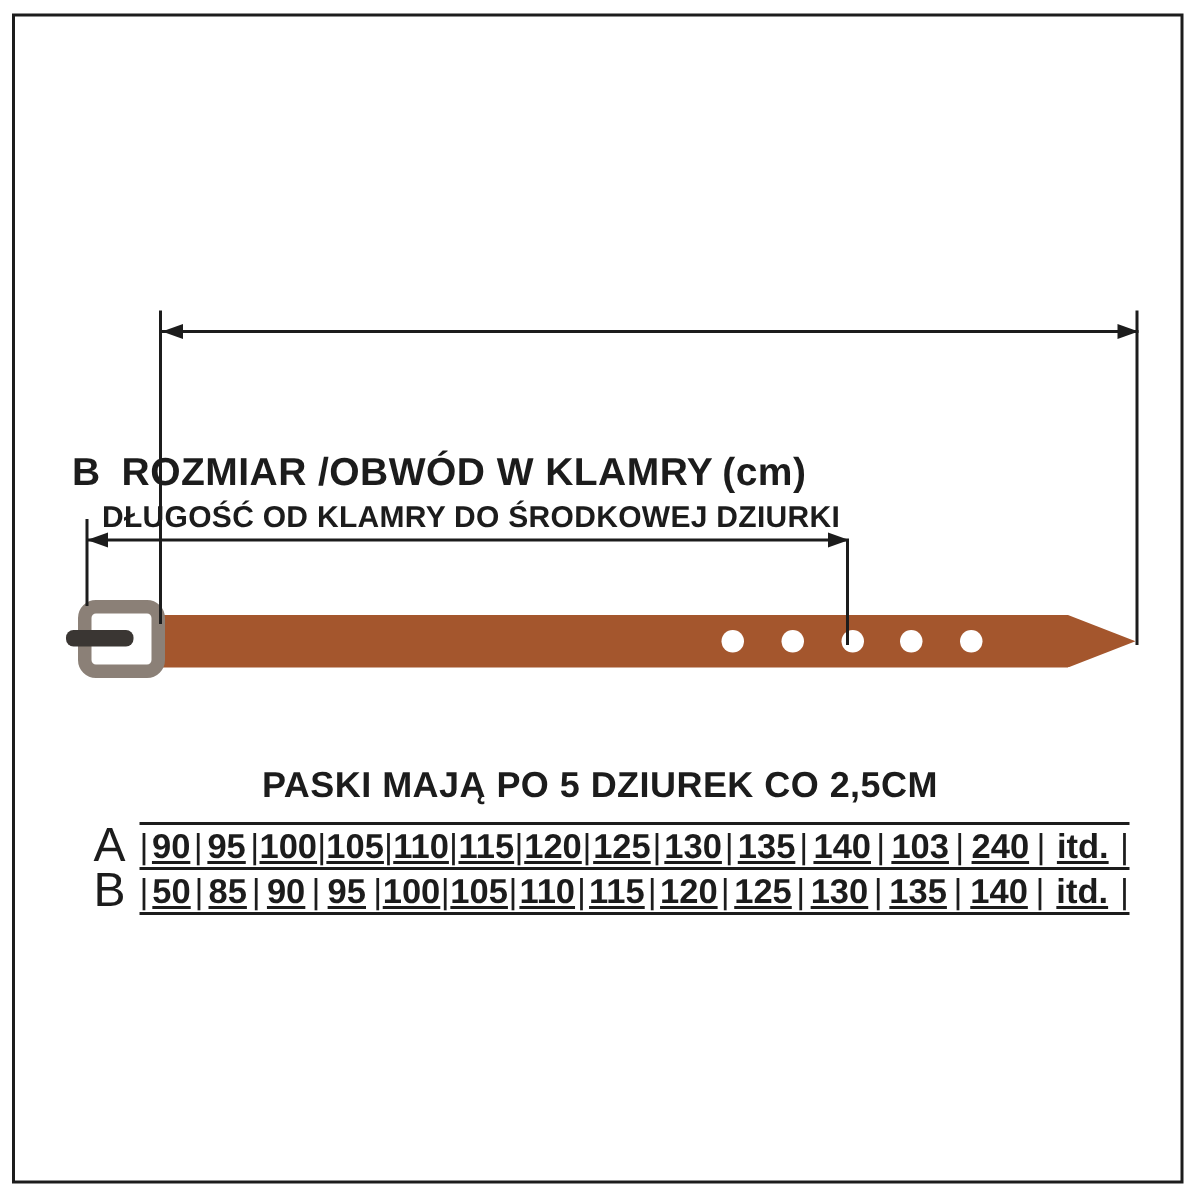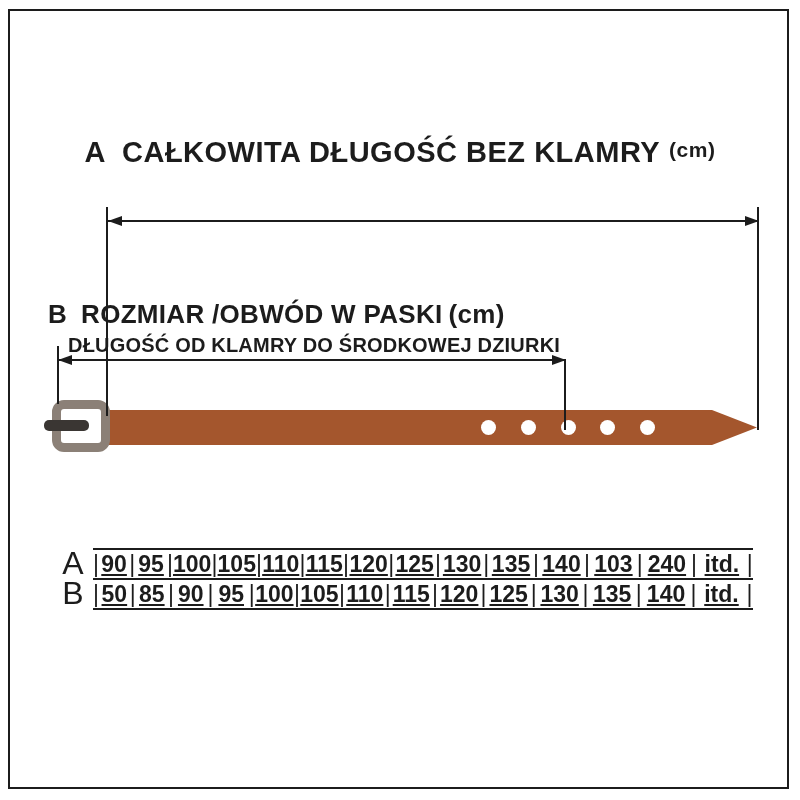--- a/index.html
+++ b/index.html
@@ -70,23 +70,20 @@
              font-size:32px;font-weight:400;height:30px;line-height:30px;}
   .label-a{top:548px;}
   .label-b{top:578px;}
 </style>
 </head>
 <body>
 
 <div class="canvas">
   <div class="frame"></div>
 
-  <div class="title-a">
-    <span class="ta-prefix">A</span><span>CAŁKOWITA DŁUGOŚĆ BEZ KLAMRY</span><span class="ta-unit">(cm)</span>
-  </div>
 
   <div class="belt-strap"></div>
   <div class="belt-tip"></div>
   <div id="holes">
       <div class="belt-hole" style="left: 481px;"></div>
       <div class="belt-hole" style="left: 521px;"></div>
       <div class="belt-hole" style="left: 561px;"></div>
       <div class="belt-hole" style="left: 600px;"></div>
       <div class="belt-hole" style="left: 640px;"></div>
     </div>
@@ -100,25 +97,26 @@
   <div class="ext a-ext-r"></div>
 
   <div class="dim dim-b-line"></div>
   <div class="arrow arrow-left b-al"></div>
   <div class="arrow arrow-right b-ar"></div>
   <div class="ext b-ext-l"></div>
   <div class="ext b-ext-r"></div>
 
   <div class="title-b">
     <div class="tb-line1">
-      <span class="tb-prefix">B</span><span>ROZMIAR /OBWÓD W PASKI</span><span class="tb-unit">(cm)</span>
+      <span class="tb-prefix">B</span><span>ROZMIAR /OBWÓD W KLAMRY</span><span class="tb-unit">(cm)</span>
     </div>
     <div class="tb-line2">DŁUGOŚĆ OD KLAMRY DO ŚRODKOWEJ DZIURKI</div>
   </div>
 
+  <div class="note">PASKI MAJĄ PO 5 DZIUREK CO 2,5CM</div>
 
   <div class="row-label label-a">A</div>
   <div class="row-label label-b">B</div>
   <div class="size-table">
     <div class="t-row t-row-a" id="row-a">
         <span class="sep">|</span>
         <span class="val" style="min-width: 30px;">90</span>
         <span class="sep">|</span>
         <span class="val" style="min-width: 31.5px;">95</span>
         <span class="sep">|</span>

